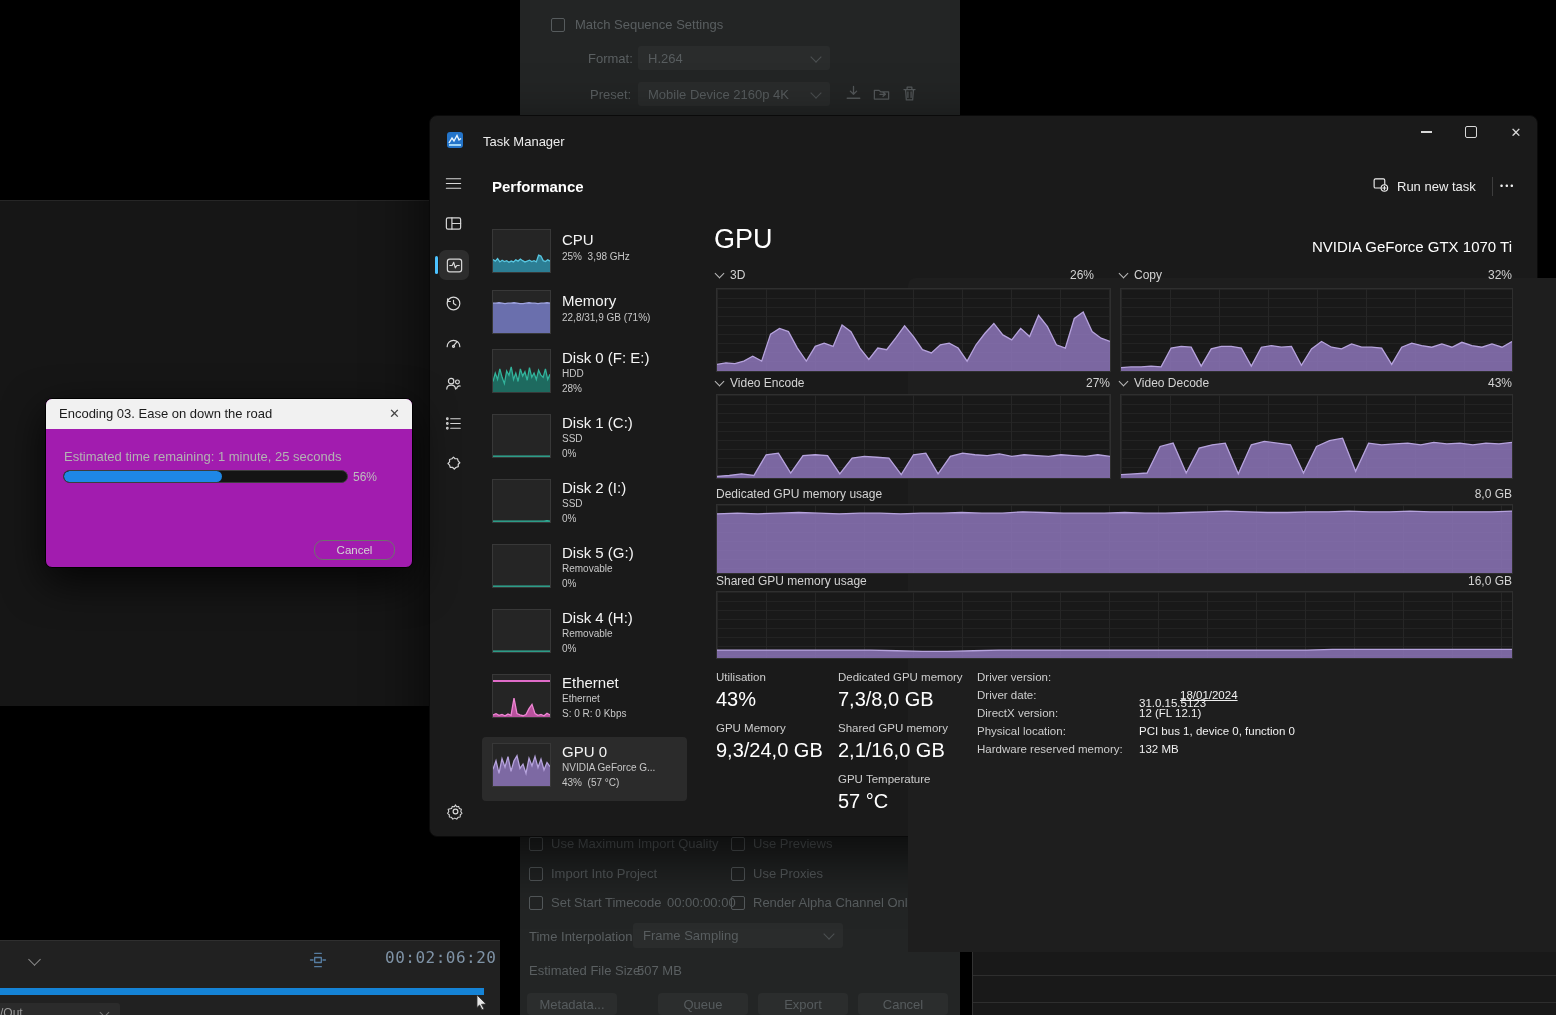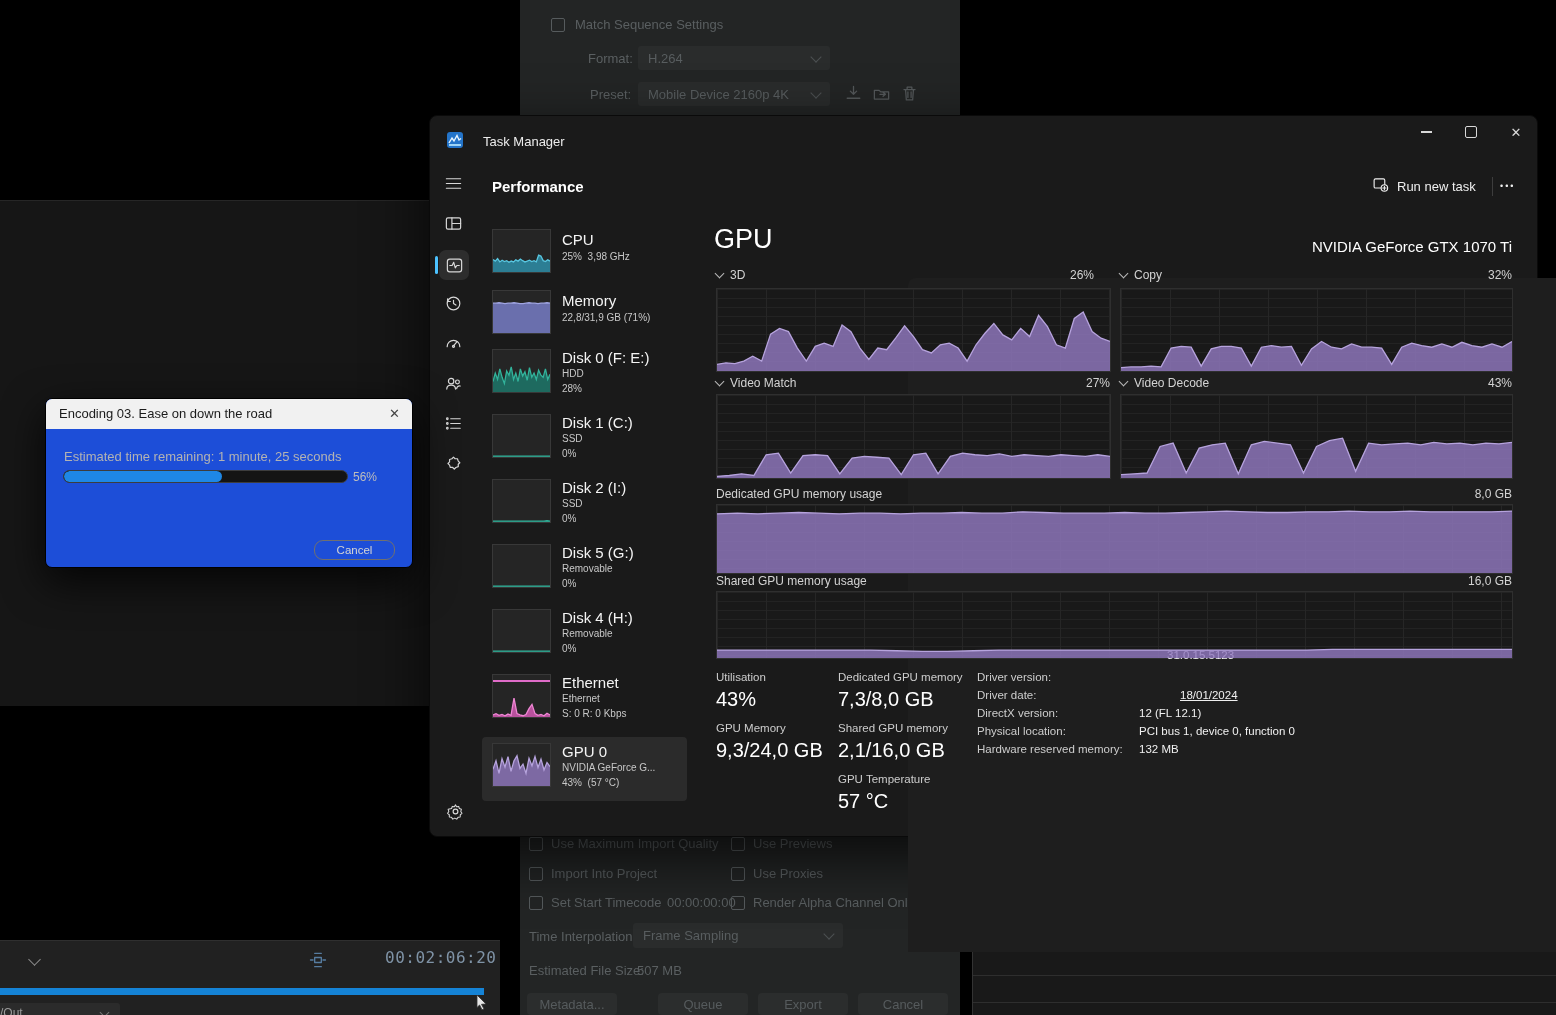--- a/index.html
+++ b/index.html
@@ -28,21 +28,21 @@
   .sec-label{position:absolute;font-size:12px;color:#d3d3d3;display:flex;align-items:center;gap:7px;}
   .sec-val{position:absolute;font-size:12px;color:#d3d3d3;}
   .chev{width:6px;height:6px;border-right:1.4px solid #b9b9b9;border-bottom:1.4px solid #b9b9b9;
         transform:rotate(45deg);display:inline-block;margin-top:-3px;}
   .stat-label{position:absolute;font-size:11.5px;color:#cdcdcd;}
   .stat-big{position:absolute;font-size:20px;font-weight:300;color:#fff;}
   .info-label{position:absolute;font-size:11.5px;color:#cdcdcd;}
   .info-value{position:absolute;font-size:11.5px;color:#f0f0f0;}
   
   .enc-dialog{position:absolute;left:45px;top:398px;width:368px;height:170px;border-radius:7px;overflow:hidden;
-     box-shadow:0 14px 40px rgba(0,0,0,.8);border:1px solid #000;box-sizing:border-box;background:#1d4ed8;}
+     box-shadow:0 14px 40px rgba(0,0,0,.8);border:1px solid #000;box-sizing:border-box;background:#a21caf;}
   
   .pp-text{color:#5a5f61;font-size:13px;position:absolute;}
   .pp-field{position:absolute;background:#2a2c2c;border-radius:3px;color:#585d5f;font-size:13px;
       display:flex;align-items:center;padding:0 10px;box-sizing:border-box;}
   .pp-chev{width:7px;height:7px;border-right:1.6px solid #4c5153;border-bottom:1.6px solid #4c5153;transform:rotate(45deg);}
   .pp-cb{position:absolute;width:14px;height:14px;border:1.5px solid #565b5d;border-radius:2px;box-sizing:border-box;}
   .pp-btn{position:absolute;height:22px;background:#2b2d2d;border-radius:4px;color:#565b5d;font-size:13px;
       display:flex;align-items:center;justify-content:center;}
   .pp-icon svg{stroke:#54585a;fill:none;stroke-width:1.6;stroke-linecap:round;stroke-linejoin:round;}
 </style>
@@ -372,21 +372,21 @@
 <div class="chart-box" data-chart="taskmanager.gpu_page.charts.copy.values" style="left:1120px;top:288px;width:391px;height:82px;">
     <div class="grid"></div>
     <svg viewBox="0 0 100 100" preserveAspectRatio="none">
       <polygon points="0,100 0.00,96.00 2.56,95.00 5.13,95.00 7.69,94.00 10.26,95.00 12.82,72.00 15.38,70.00 17.95,71.00 20.51,94.00 23.08,73.00 25.64,70.00 28.21,70.00 30.77,72.00 33.33,94.00 35.90,71.00 38.46,69.00 41.03,71.00 43.59,70.00 46.15,93.00 48.72,73.00 51.28,64.00 53.85,71.00 56.41,73.00 58.97,67.00 61.54,71.00 64.10,71.00 66.67,72.00 69.23,92.00 71.79,71.00 74.36,66.00 76.92,69.00 79.49,71.00 82.05,67.00 84.62,71.00 87.18,65.00 89.74,69.00 92.31,71.00 94.87,67.00 97.44,71.00 100.00,64.00 100,100" fill="#9179bf" fill-opacity="0.82"></polygon>
       <polyline points="0.00,96.00 2.56,95.00 5.13,95.00 7.69,94.00 10.26,95.00 12.82,72.00 15.38,70.00 17.95,71.00 20.51,94.00 23.08,73.00 25.64,70.00 28.21,70.00 30.77,72.00 33.33,94.00 35.90,71.00 38.46,69.00 41.03,71.00 43.59,70.00 46.15,93.00 48.72,73.00 51.28,64.00 53.85,71.00 56.41,73.00 58.97,67.00 61.54,71.00 64.10,71.00 66.67,72.00 69.23,92.00 71.79,71.00 74.36,66.00 76.92,69.00 79.49,71.00 82.05,67.00 84.62,71.00 87.18,65.00 89.74,69.00 92.31,71.00 94.87,67.00 97.44,71.00 100.00,64.00" fill="none" stroke="#b6a3dd" stroke-width="1.3" vector-effect="non-scaling-stroke"></polyline>
     </svg>
   </div>
 
 <div class="sec-label" style="left:716px;top:376px;">
   <span class="chev"></span>
-  <span>Video Match</span>
+  <span>Video Encode</span>
   </div>
 <div class="sec-val" style="right:446px;top:376px;">27%</div>
 <div class="sec-label" style="left:1120px;top:376px;">
   <span class="chev"></span>
   <span>Video Decode</span>
   </div>
 <div class="sec-val" style="right:44px;top:376px;">43%</div>
 
 <div class="chart-box" data-chart="taskmanager.gpu_page.charts.encode.values" style="left:716px;top:394px;width:393px;height:83px;">
     <div class="grid"></div>
@@ -429,21 +429,21 @@
 <div class="stat-big" style="left:716px;top:739px;">9,3/24,0 GB</div>
 
 <div class="stat-label" style="left:838px;top:671px;">Dedicated GPU memory</div>
 <div class="stat-big" style="left:838px;top:688px;">7,3/8,0 GB</div>
 <div class="stat-label" style="left:838px;top:722px;">Shared GPU memory</div>
 <div class="stat-big" style="left:838px;top:739px;">2,1/16,0 GB</div>
 <div class="stat-label" style="left:838px;top:773px;">GPU Temperature</div>
 <div class="stat-big" style="left:838px;top:790px;">57 °C</div>
 
 <div class="info-label" style="left:977px;top:671px;">Driver version:</div>
-<div class="info-value" style="left:1139px;top:649px;margin-left:28px;">31.0.15.5123</div>
+<div class="info-value" style="left:1139px;top:697px;">31.0.15.5123</div>
 <div class="info-label" style="left:977px;top:689px;">Driver date:</div>
 <div class="info-value" style="left:1180px;top:689px;text-decoration:underline;">18/01/2024</div>
 <div class="info-label" style="left:977px;top:707px;">DirectX version:</div>
 <div class="info-value" style="left:1139px;top:707px;">12 (FL 12.1)</div>
 <div class="info-label" style="left:977px;top:725px;">Physical location:</div>
 <div class="info-value" style="left:1139px;top:725px;">PCI bus 1, device 0, function 0</div>
 <div class="info-label" style="left:977px;top:743px;">Hardware reserved memory:</div>
 <div class="info-value" style="left:1139px;top:743px;">132 MB</div>
 
 <div class="enc-dialog">

